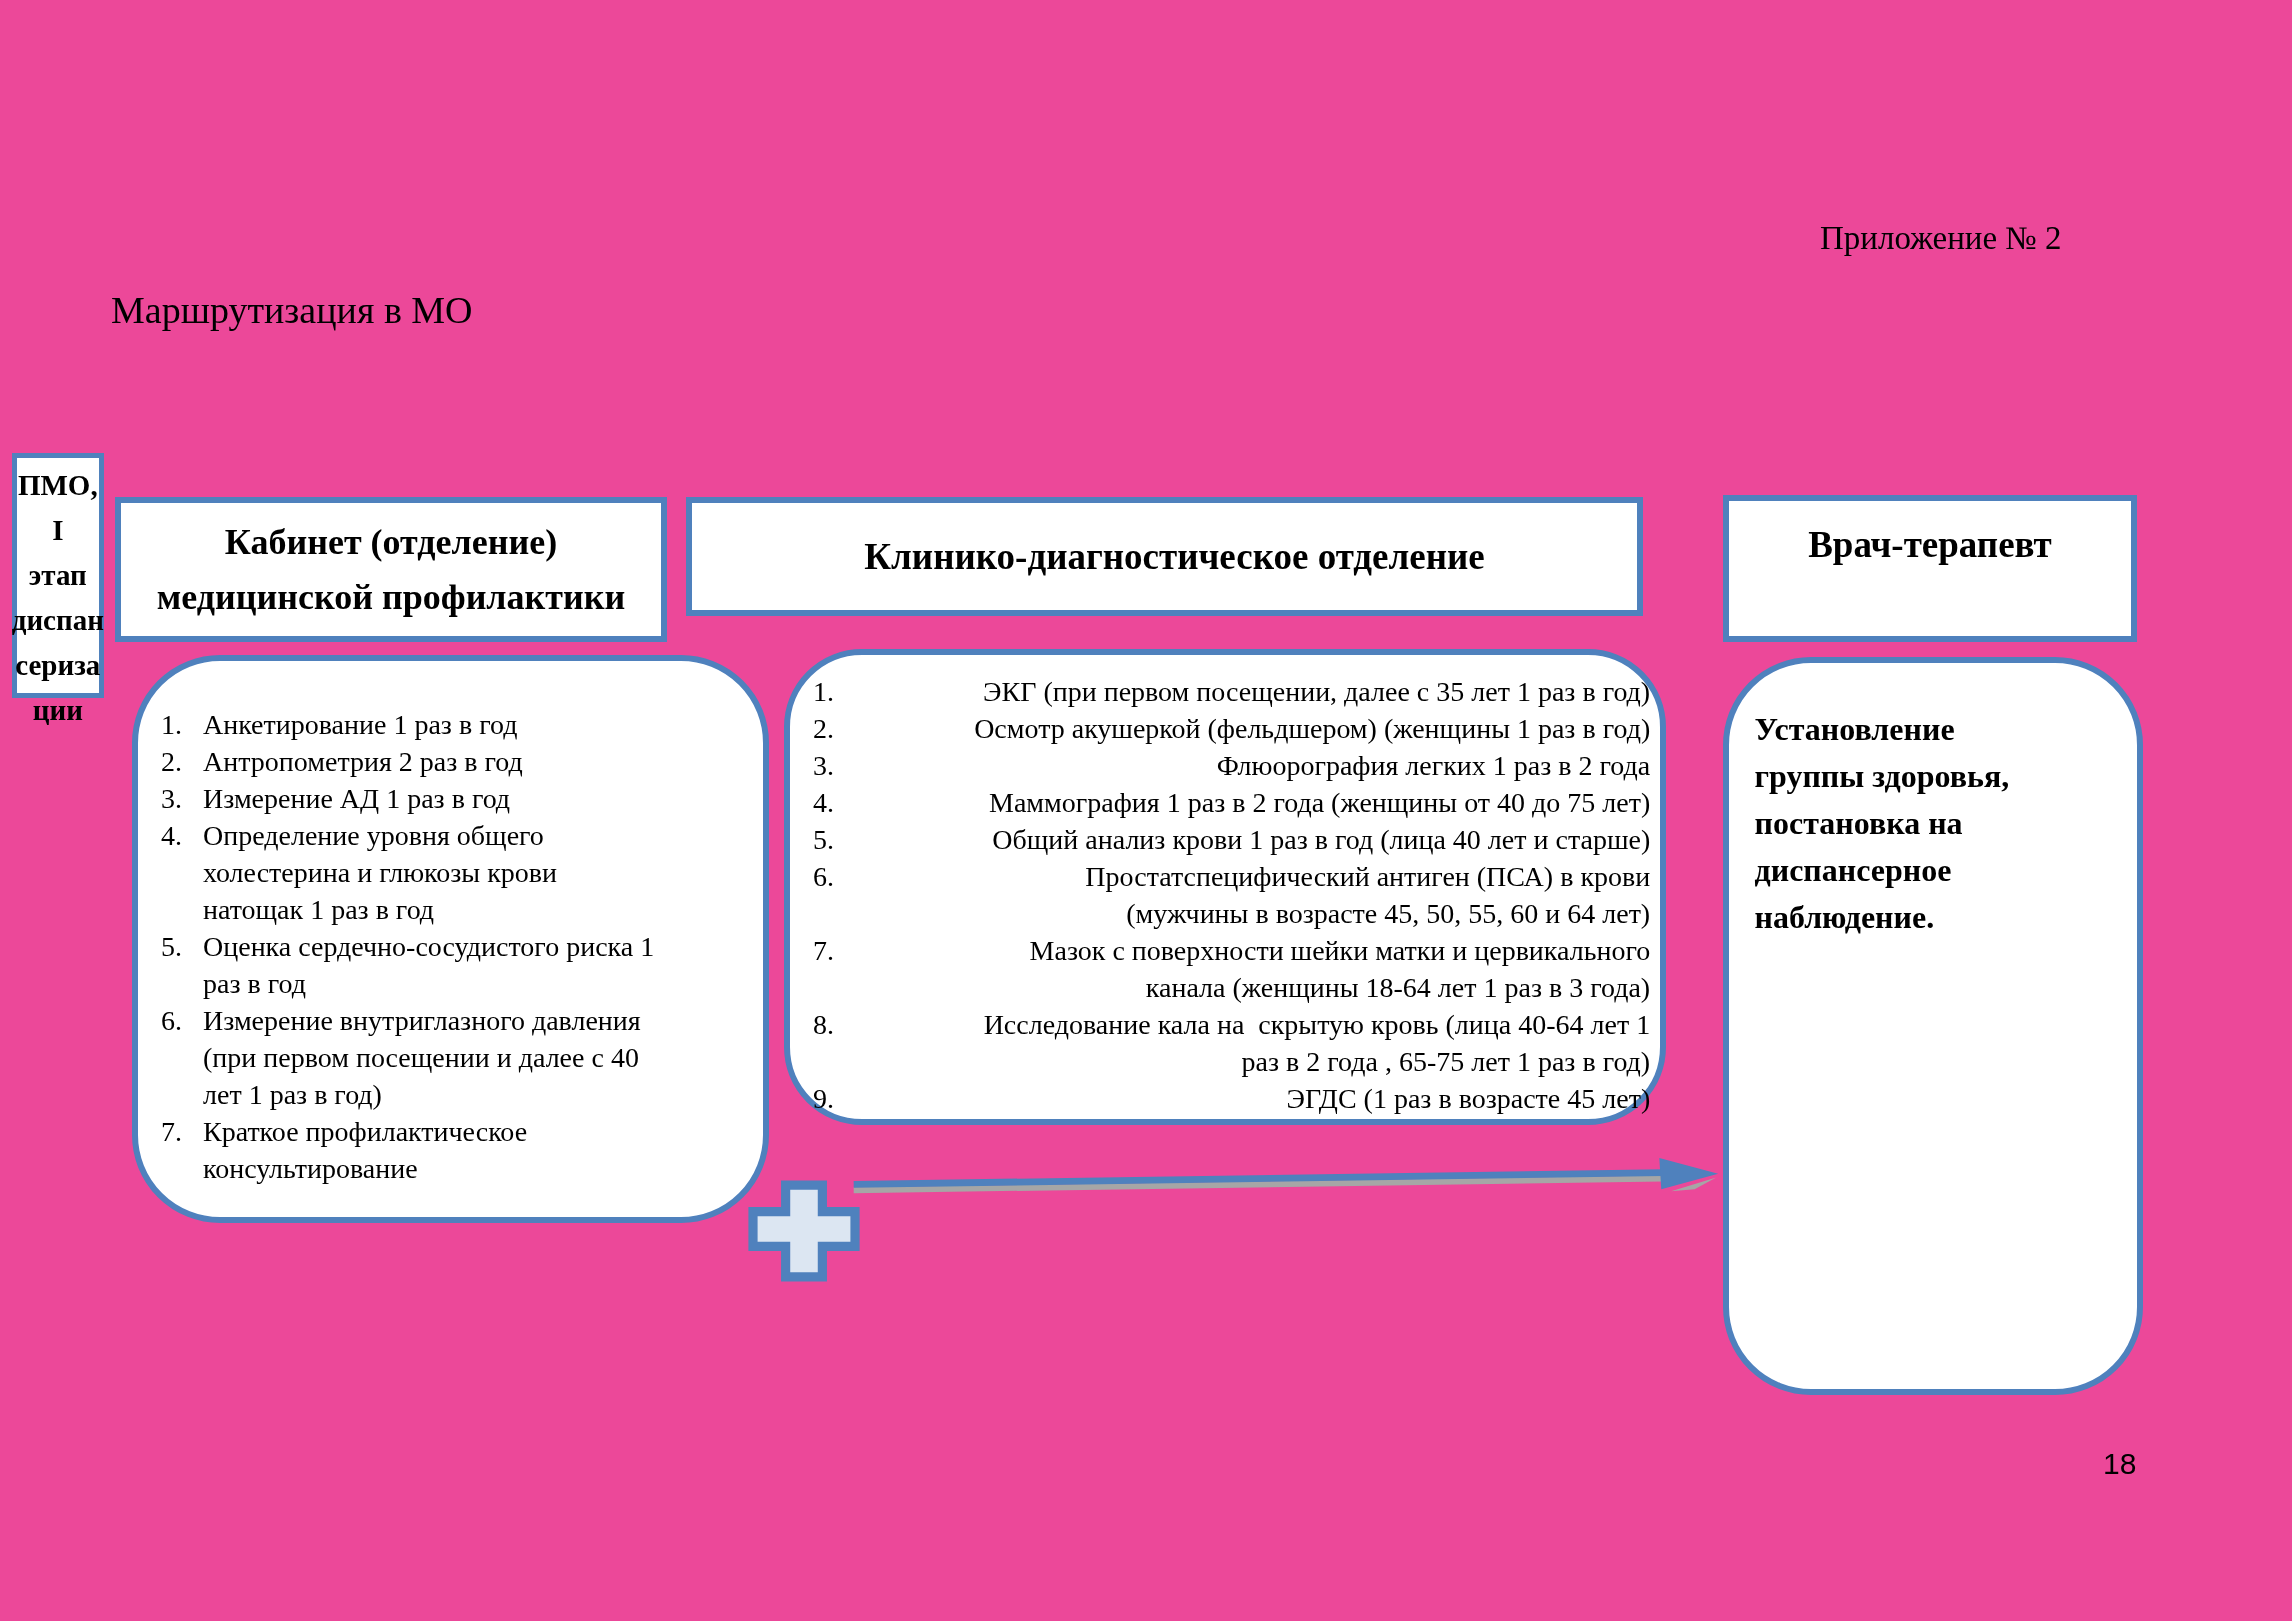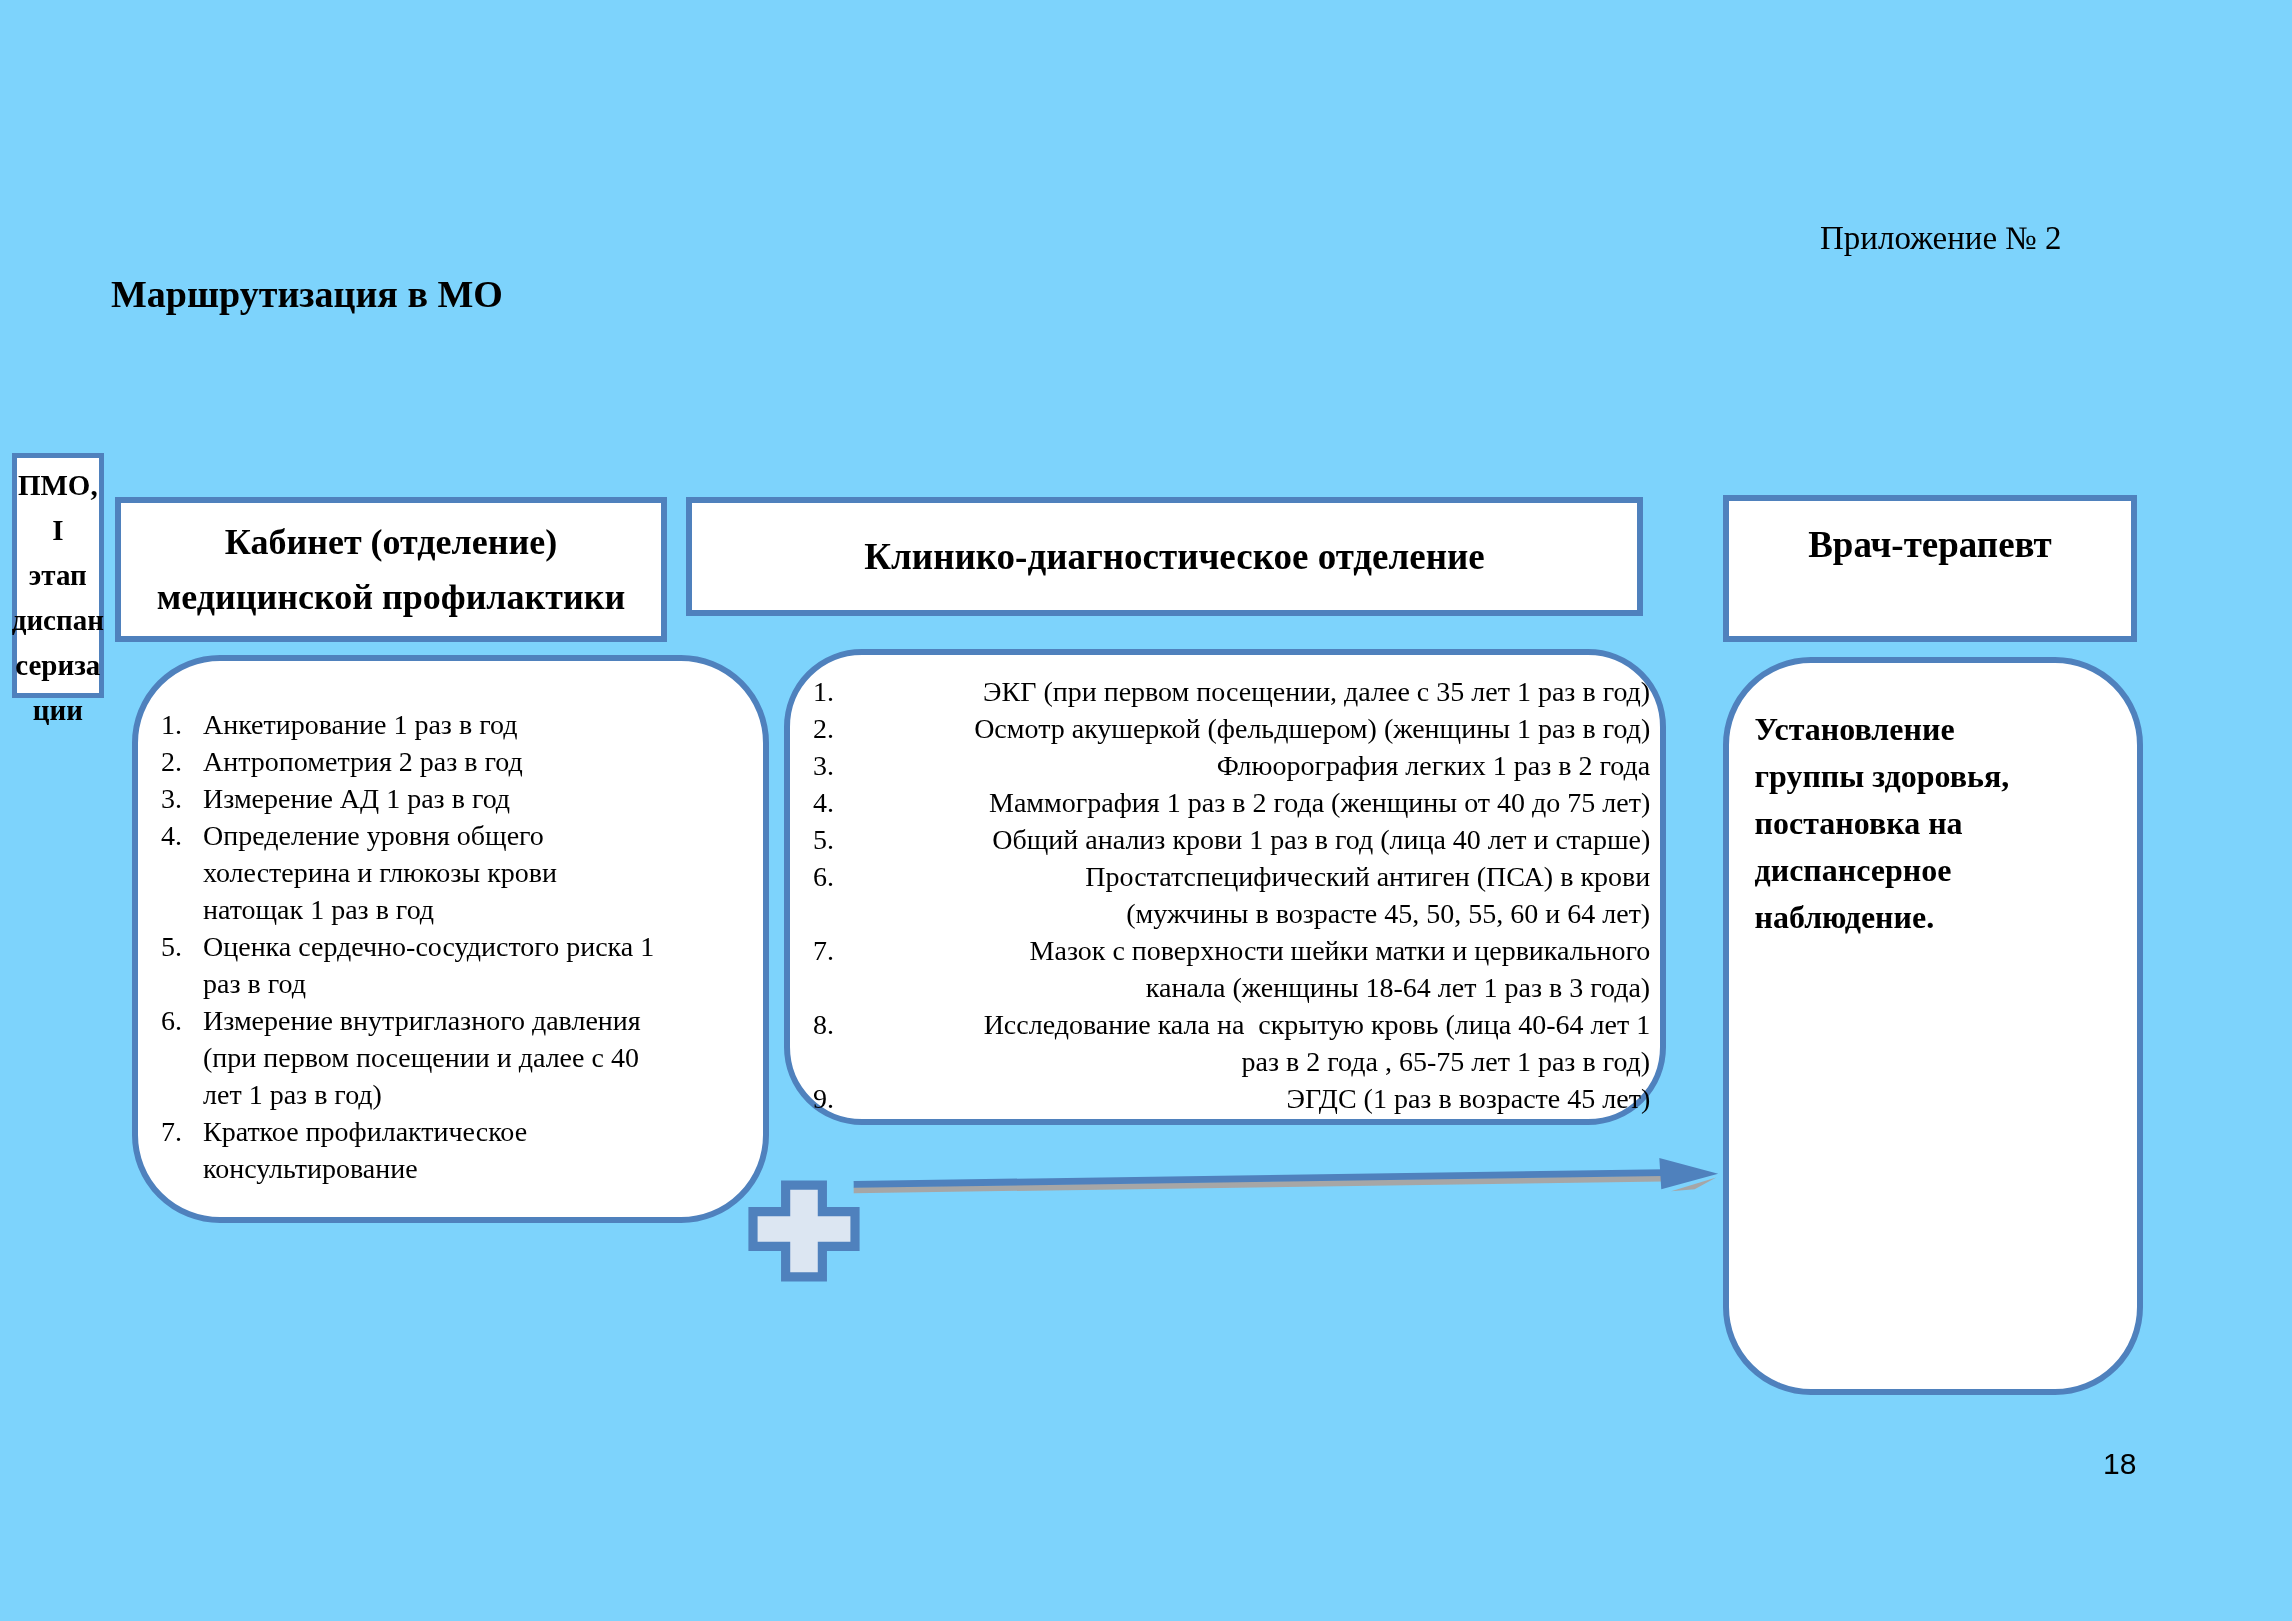--- a/index.html
+++ b/index.html
@@ -5,32 +5,32 @@
   :root{
     --border-blue:#4f81bd;
     --highlight-blue:#dbe5f1;
     --plus-fill:#dce6f2;
     --arrow-gray:#a6a6a6;
   }
   html,body{margin:0;padding:0;background:#ffffff;}
   .page{
     position:relative;
     width:2293px;height:1621px;
-    background:#7dd3fc;
+    background:#ec4899;
     font-family:"Liberation Serif","DejaVu Serif",serif;
     color:#000;
     overflow:hidden;
   }
   .appendix{
     position:absolute;left:1820px;top:220px;
     font-size:33px;
   }
   .doc-title{
-    position:absolute;left:111px;top:272px;
-    font-size:38px;font-weight:bold;
+    position:absolute;left:111px;top:288px;
+    font-size:38px;font-weight:normal;
   }
   .box{
     position:absolute;box-sizing:border-box;
     border:6.9px solid var(--border-blue);
     background:#fff;
   }
   .polyclinic{
     left:115px;top:375px;width:1317px;height:114px;
     border-width:7.8px;
     display:flex;align-items:center;justify-content:center;

